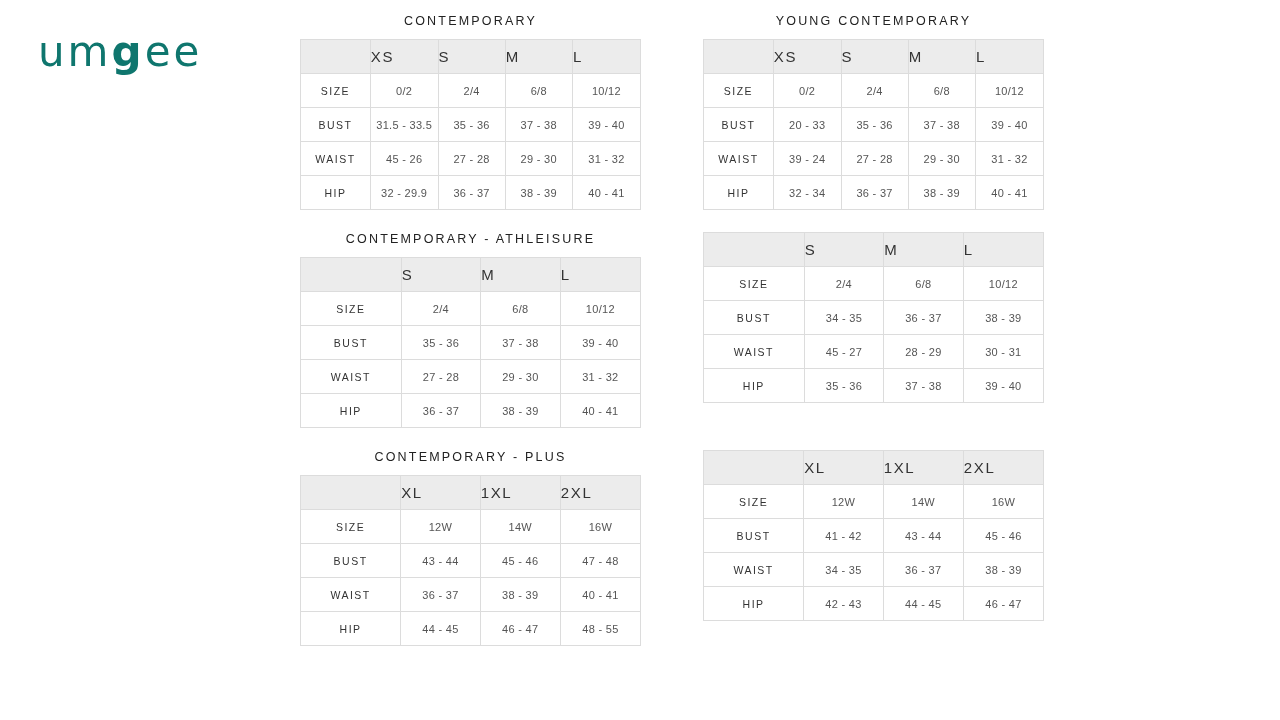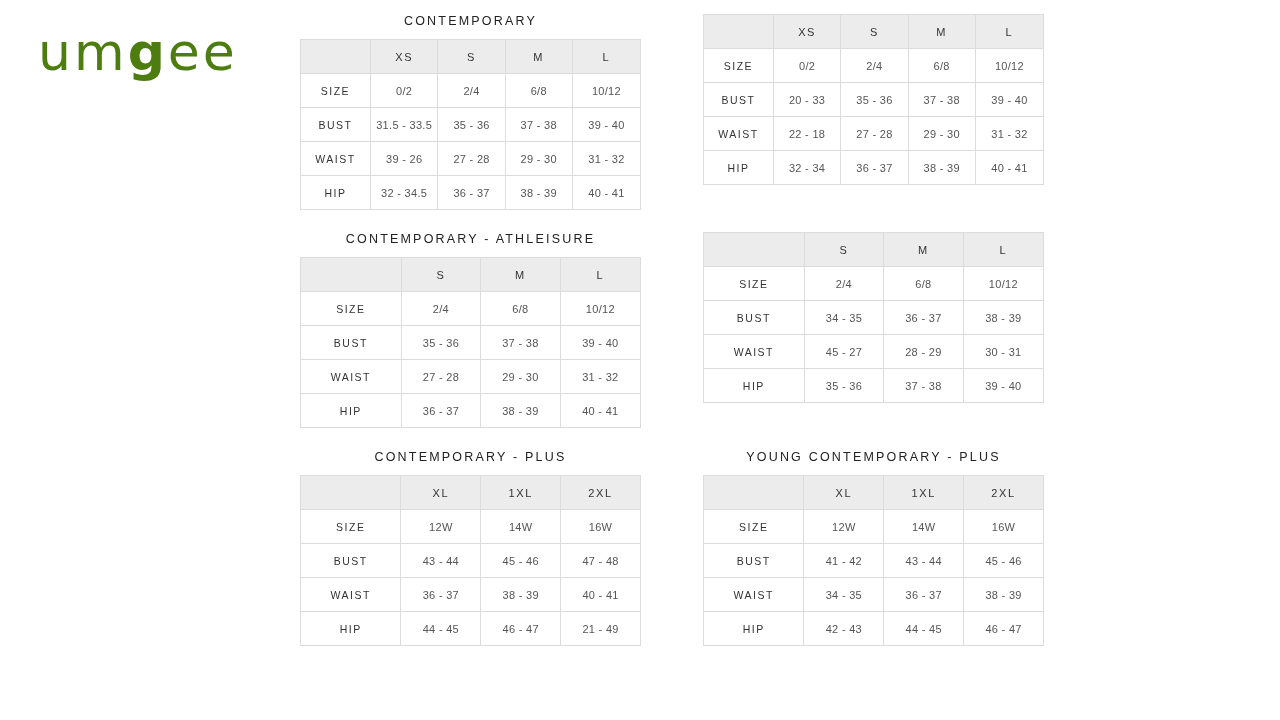--- a/index.html
+++ b/index.html
@@ -21,23 +21,23 @@
     position: absolute;
     left: 38px;
     top: 22px;
     width: 220px;
     height: 60px;
     display: flex;
     align-items: center;
   }
   #brand .logo-text {
     font-family: "DejaVu Sans", sans-serif;
-    font-size: 52px;
+    font-size: 42px;
     letter-spacing: 3px;
-    color: #4d7c0f;
+    color: #0f766e;
     font-weight: 400;
     line-height: 1;
   }
   #brand .logo-text .bold {
     font-weight: 700;
   }
 
   
   #charts {
     position: absolute;
@@ -71,23 +71,23 @@
   }
   table.size-table td, table.size-table th {
     border: 1px solid #dcdcdc;
     height: 33px;
     font-weight: 400;
     padding: 0;
   }
   table.size-table thead th {
     background: #ececec;
     color: #333333;
-    font-size: 11px;
+    font-size: 15px;
     letter-spacing: 1.6px;
-    text-align: center;
+    text-align: left;
   }
   table.size-table thead th.corner {
     background: #ececec;
   }
   table.size-table tbody th.rowlabel {
     color: #333333;
     font-size: 10.5px;
     letter-spacing: 1.5px;
     text-align: center;
     background: #ffffff;
@@ -137,36 +137,37 @@
             </tr>
             <tr>
               <th class="rowlabel c0">BUST</th>
               <td class="cN">31.5 - 33.5</td>
               <td class="cN">35 - 36</td>
               <td class="cN">37 - 38</td>
               <td class="cN">39 - 40</td>
             </tr>
             <tr>
               <th class="rowlabel c0">WAIST</th>
-              <td class="cN">39 - 26</td>
+              <td class="cN">45 - 26</td>
               <td class="cN">27 - 28</td>
               <td class="cN">29 - 30</td>
               <td class="cN">31 - 32</td>
             </tr>
             <tr>
               <th class="rowlabel c0">HIP</th>
-              <td class="cN">32 - 34.5</td>
+              <td class="cN">32 - 29.9</td>
               <td class="cN">36 - 37</td>
               <td class="cN">38 - 39</td>
               <td class="cN">40 - 41</td>
             </tr>
           </tbody>
         </table>
       </div>
       <div class="chart-block">
+        <div class="chart-title">YOUNG CONTEMPORARY</div>
         <table class="size-table cols-4">
           <thead>
             <tr>
               <th class="c0 corner"></th>
               <th class="cN">XS</th>
               <th class="cN">S</th>
               <th class="cN">M</th>
               <th class="cN">L</th>
             </tr>
           </thead>
@@ -180,21 +181,21 @@
             </tr>
             <tr>
               <th class="rowlabel c0">BUST</th>
               <td class="cN">20 - 33</td>
               <td class="cN">35 - 36</td>
               <td class="cN">37 - 38</td>
               <td class="cN">39 - 40</td>
             </tr>
             <tr>
               <th class="rowlabel c0">WAIST</th>
-              <td class="cN">22 - 18</td>
+              <td class="cN">39 - 24</td>
               <td class="cN">27 - 28</td>
               <td class="cN">29 - 30</td>
               <td class="cN">31 - 32</td>
             </tr>
             <tr>
               <th class="rowlabel c0">HIP</th>
               <td class="cN">32 - 34</td>
               <td class="cN">36 - 37</td>
               <td class="cN">38 - 39</td>
               <td class="cN">40 - 41</td>
@@ -310,27 +311,26 @@
             <tr>
               <th class="rowlabel c0">WAIST</th>
               <td class="cN">36 - 37</td>
               <td class="cN">38 - 39</td>
               <td class="cN">40 - 41</td>
             </tr>
             <tr>
               <th class="rowlabel c0">HIP</th>
               <td class="cN">44 - 45</td>
               <td class="cN">46 - 47</td>
-              <td class="cN">21 - 49</td>
-            </tr>
-          </tbody>
-        </table>
-      </div>
-      <div class="chart-block">
-        <div class="chart-title">YOUNG CONTEMPORARY - PLUS</div>
+              <td class="cN">48 - 55</td>
+            </tr>
+          </tbody>
+        </table>
+      </div>
+      <div class="chart-block">
         <table class="size-table cols-3">
           <thead>
             <tr>
               <th class="c0 corner"></th>
               <th class="cN">XL</th>
               <th class="cN">1XL</th>
               <th class="cN">2XL</th>
             </tr>
           </thead>
           <tbody>

